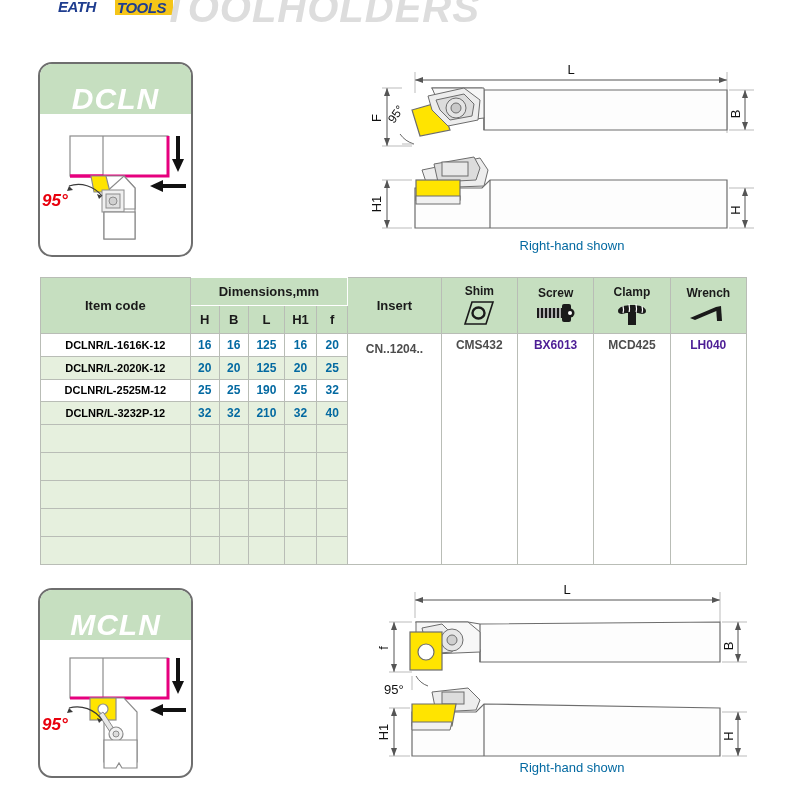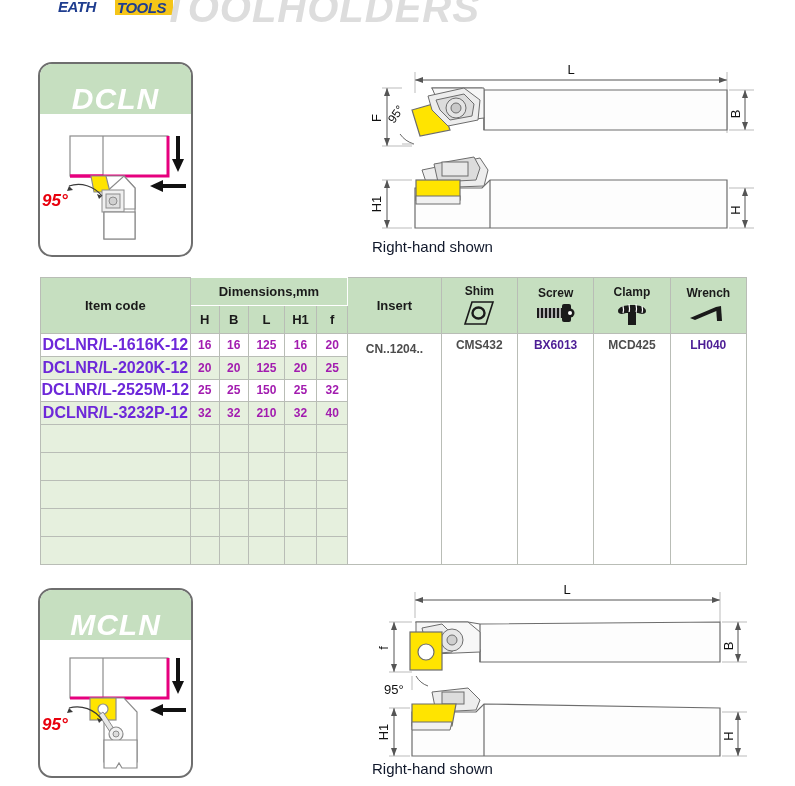--- a/index.html
+++ b/index.html
@@ -93,22 +93,23 @@
   .icon-box-body svg { display: block; }
 
   
   .tech-drawing { position: absolute; }
   #dcln-drawing { left: 372px; top: 58px; width: 400px; height: 205px; }
   #mcln-drawing { left: 372px; top: 580px; width: 400px; height: 205px; }
   .tech-drawing svg { display: block; }
   .rh-caption {
     position: absolute;
     width: 400px;
-    font-size: 15px;
-    color: #0f172a;
+    text-align: center;
+    font-size: 13px;
+    color: #0369a1;
   }
   #dcln-caption { left: 372px; top: 238px; }
   #mcln-caption { left: 372px; top: 760px; }
 
   
   #spec-table {
     position: absolute;
     left: 40px; top: 277px;
     width: 707px; height: 288px;
     border-collapse: collapse;
@@ -128,25 +129,25 @@
     font-weight: bold;
     border-color: #ffffff;
     height: 27px;
   }
   #spec-table thead th.outer { border-color: #b9bdb6; margin-top: 42px; }
   .hdr-icon { display: block; margin: 1px auto 0; }
   .hdr-icon-label { display: block; font-size: 12px; line-height: 13px; }
 
   td.itemcode {
     font-weight: bold;
-    color: #6d28d9;
-    font-size: 16px;
+    color: #000000;
+    font-size: 11px;
     height: 21px;
   }
-  td.dim { color: #a21caf; font-size: 12px; font-weight: bold; }
+  td.dim { color: #0369a1; font-size: 12px; font-weight: bold; }
   td.part { font-size: 12px; font-weight: bold; color: #4d4d4d; }
   td.part-gray { color: #4c1d95; }
   tr.alt td.itemcode, tr.alt td.dim { background: #e6f0de; }
   td.filler-green { background: #e6f0de; }
 </style>
 </head>
 <body>
 
 <div id="page-header">
   <div class="logo">
@@ -358,21 +359,21 @@
       <td class="dim">20</td>
       <td class="dim">20</td>
       <td class="dim">125</td>
       <td class="dim">20</td>
       <td class="dim">25</td>
     </tr>
     <tr>
       <td class="itemcode">DCLNR/L-2525M-12</td>
       <td class="dim">25</td>
       <td class="dim">25</td>
-      <td class="dim">150</td>
+      <td class="dim">190</td>
       <td class="dim">25</td>
       <td class="dim">32</td>
     </tr>
     <tr class="alt">
       <td class="itemcode">DCLNR/L-3232P-12</td>
       <td class="dim">32</td>
       <td class="dim">32</td>
       <td class="dim">210</td>
       <td class="dim">32</td>
       <td class="dim">40</td>

